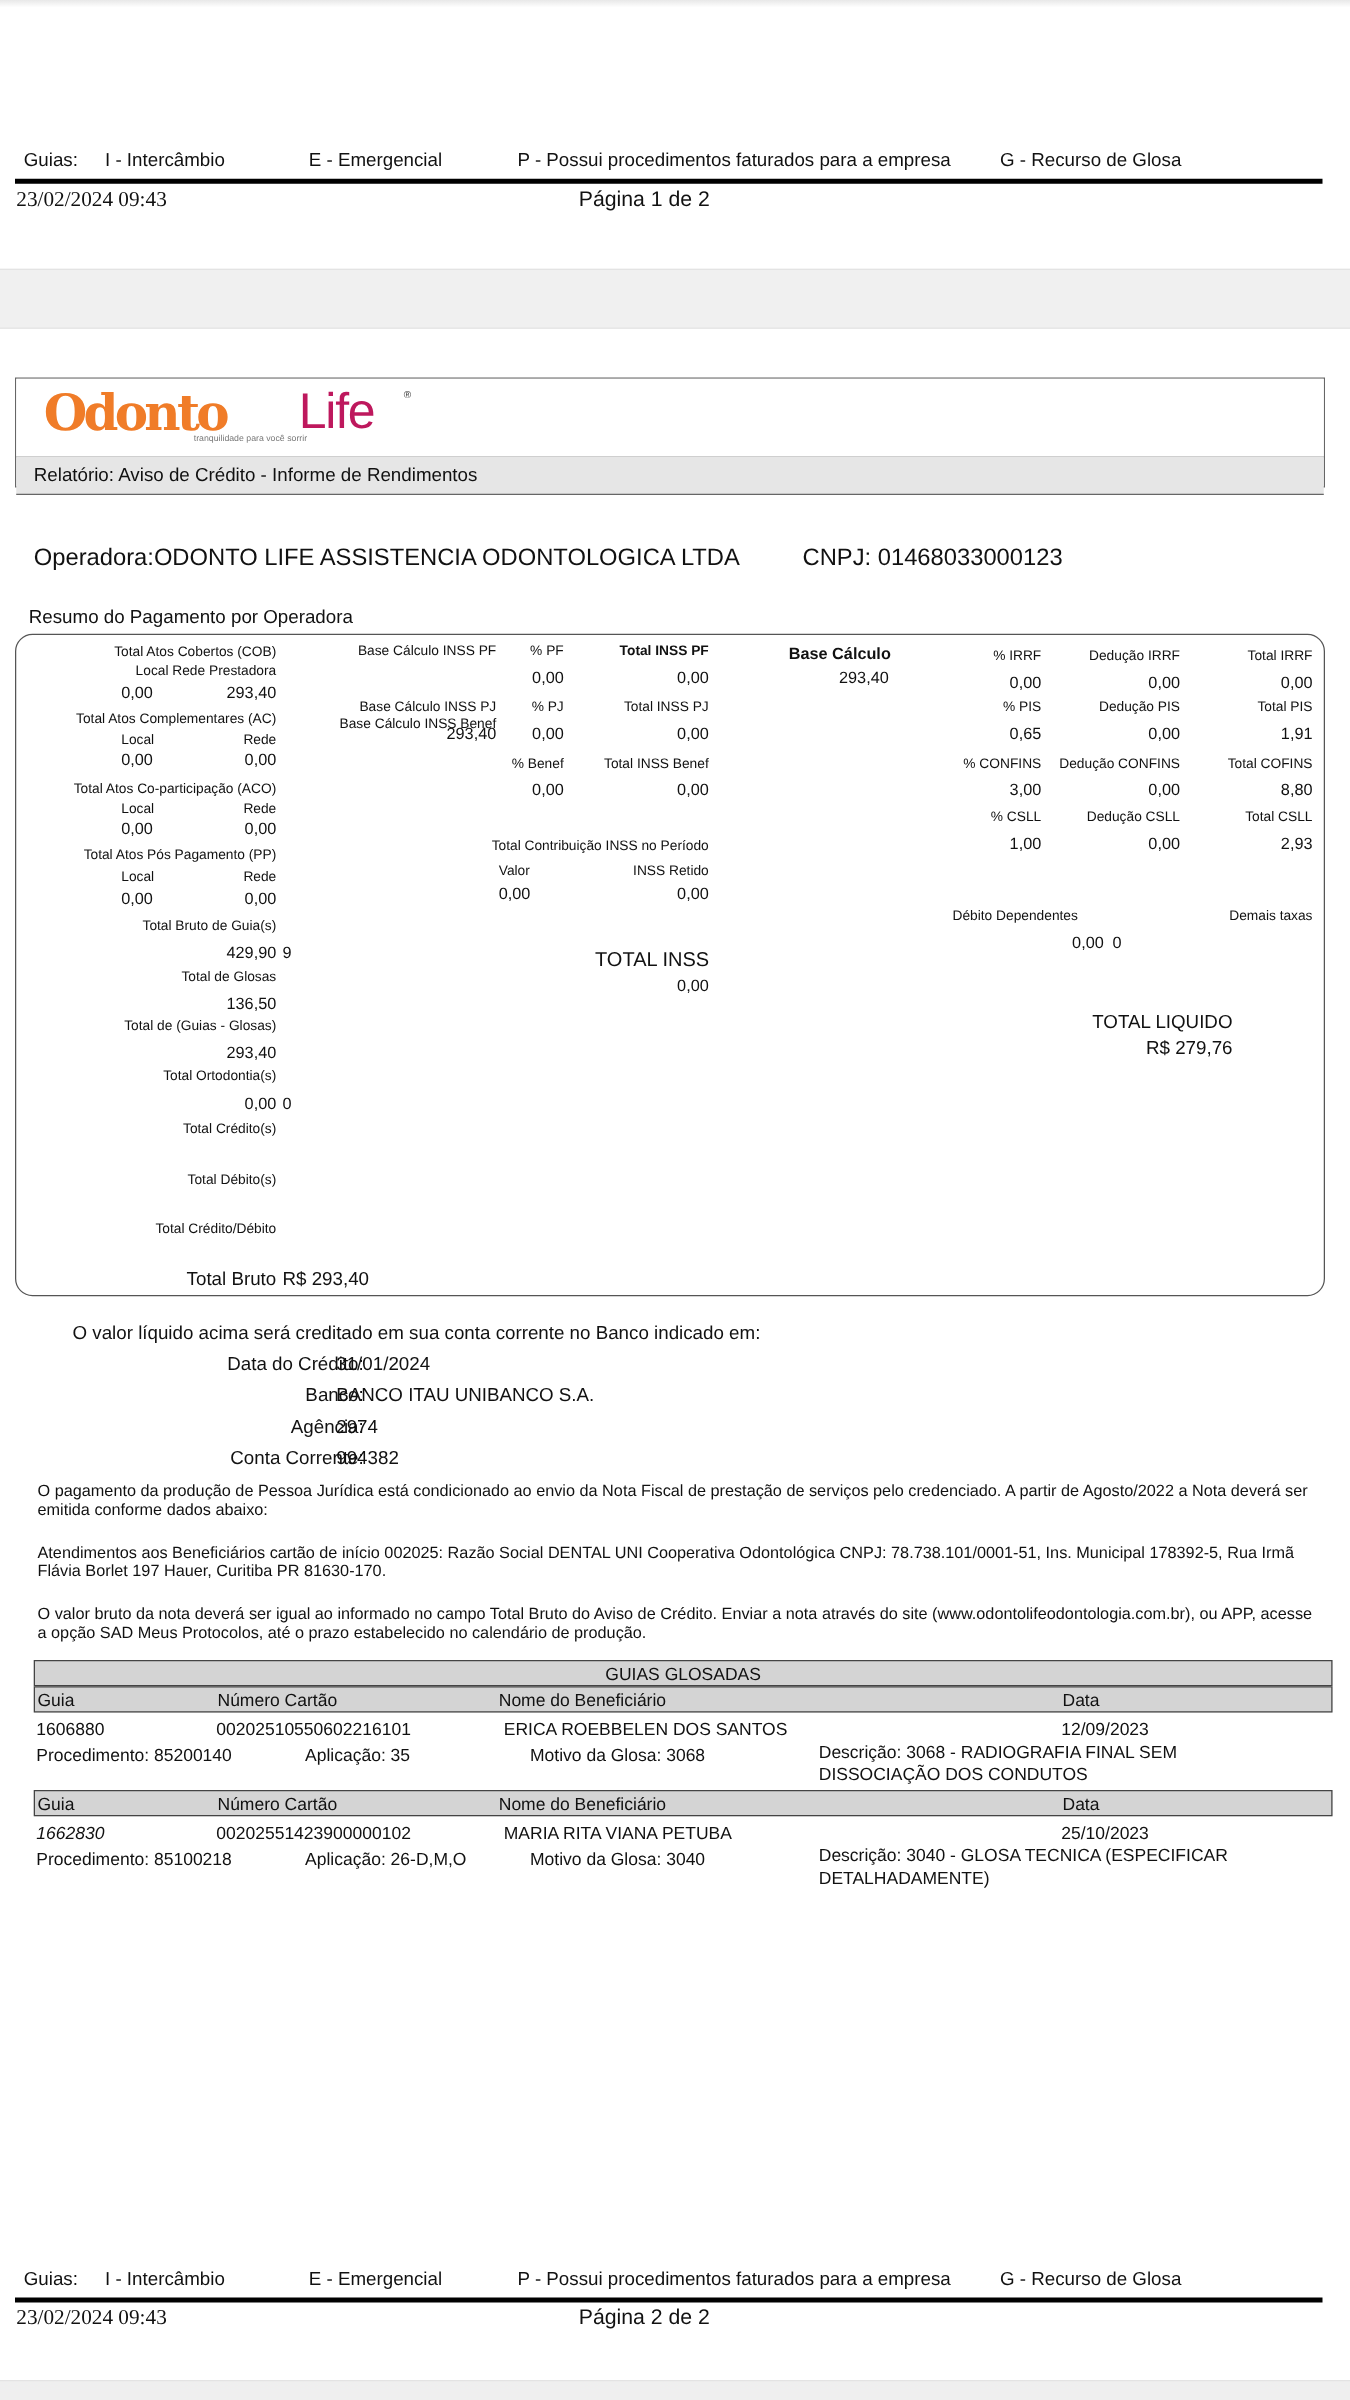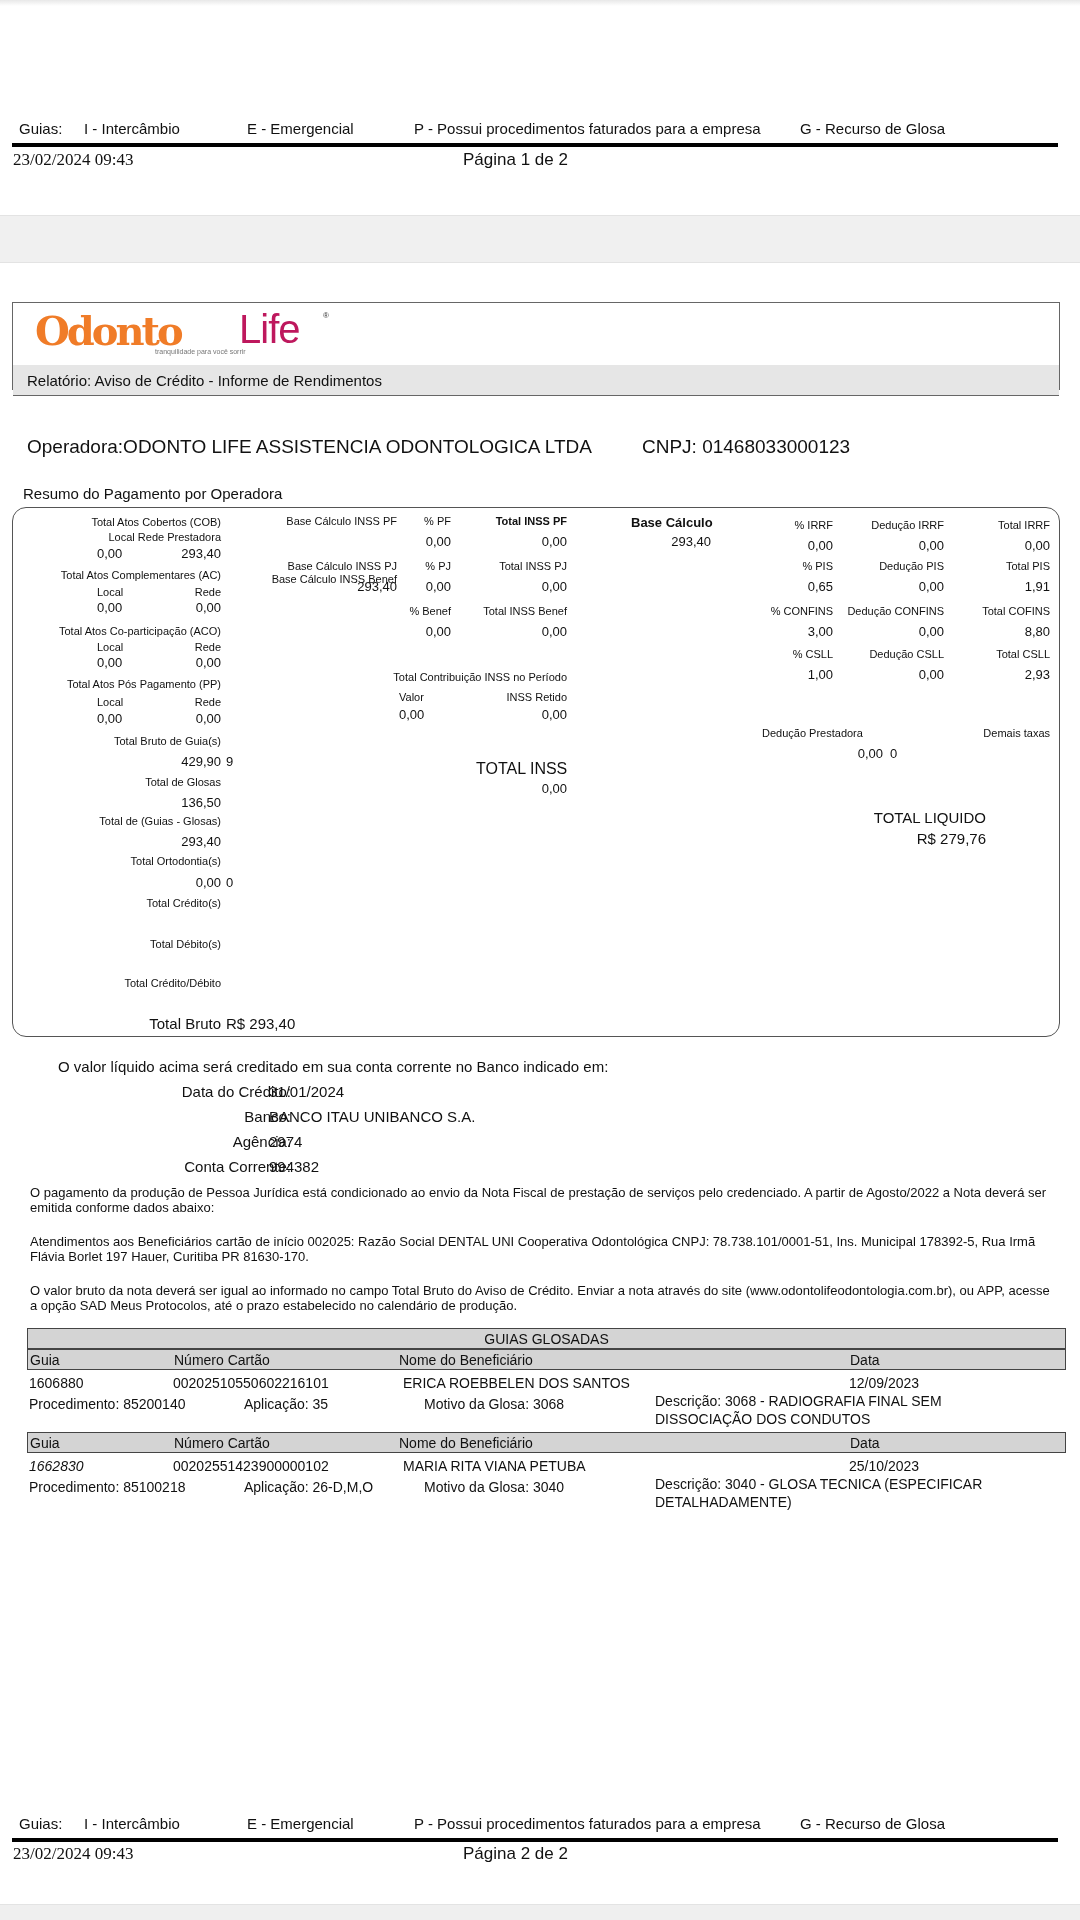--- a/index.html
+++ b/index.html
@@ -170,21 +170,21 @@
   <span class="abs f13 r" style="right:136px;top:624px;">0,00</span>
   <span class="abs f13 r" style="right:30px;top:624px;">8,80</span>
 
   <span class="abs f11 r" style="right:247px;top:648px;">% CSLL</span>
   <span class="abs f11 r" style="right:136px;top:648px;">Dedução CSLL</span>
   <span class="abs f11 r" style="right:30px;top:648px;">Total CSLL</span>
   <span class="abs f13 r" style="right:247px;top:667px;">1,00</span>
   <span class="abs f13 r" style="right:136px;top:667px;">0,00</span>
   <span class="abs f13 r" style="right:30px;top:667px;">2,93</span>
 
-  <span class="abs f11" style="left:762px;top:727px;">Dedução Prestadora</span>
+  <span class="abs f11" style="left:762px;top:727px;">Débito Dependentes</span>
   <span class="abs f13 r" style="right:197px;top:746px;">0,00</span>
   <span class="abs f13" style="left:890px;top:746px;">0</span>
   <span class="abs f11 r" style="right:30px;top:727px;">Demais taxas</span>
 
   <span class="abs f15 r" style="right:94px;top:809px;">TOTAL LIQUIDO</span>
   <span class="abs f15 r" style="right:94px;top:830px;">R$ 279,76</span>
 </div>
 
 <div>
   <span class="abs f15" style="left:58px;top:1058px;">O valor líquido acima será creditado em sua conta corrente no Banco indicado em:</span>

